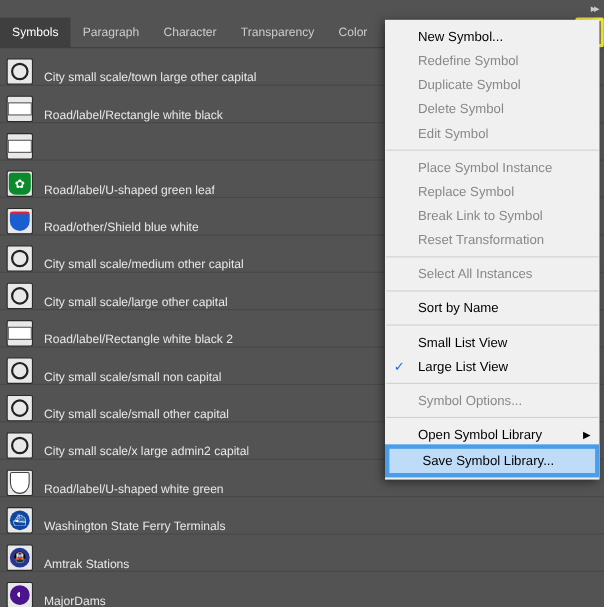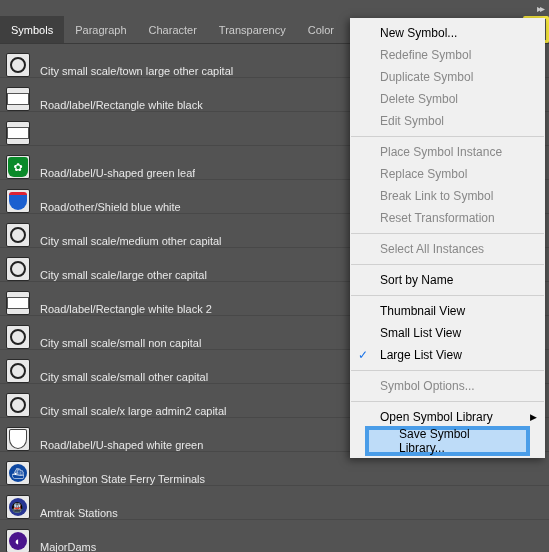--- a/index.html
+++ b/index.html
@@ -16,21 +16,21 @@
 .panel-body { background: #535353; height: 508px; overflow: hidden; }
 .symbol-row { display: flex; align-items: flex-end; height: 34px; border-bottom: 1px solid #484848; padding: 0 6px; gap: 10px; }
 .thumb { width: 24px; height: 24px; border: 1px solid #2a2a2a; background: #e8e8e8; flex-shrink: 0; display: flex; align-items: center; justify-content: center; border-radius: 2px; overflow: hidden; }
 .label { font-size: 11px; color: #e8e8e8; white-space: nowrap; overflow: hidden; text-overflow: ellipsis; }
 .flyout { position: absolute; top: 18px; right: 4px; width: 195px; background: #f0f0f0; box-shadow: -2px 2px 8px rgba(0,0,0,0.5); z-index: 10; padding: 4px 0; }
 .flyout-item { height: 22px; display: flex; align-items: center; padding: 0 18px 0 30px; font-size: 12px; color: #000; position: relative; cursor: default; }
 .flyout-item.disabled { color: #888; }
 .flyout-sep { height: 1px; background: #d0d0d0; margin: 4px 1px; }
 .flyout-check { position: absolute; left: 8px; color: #1a73e8; font-size: 12px; }
 .flyout-arrow { position: absolute; right: 8px; font-size: 9px; }
-.flyout-highlight { border: 4px solid #4a9de8; background: #bedcf8; margin: -2px 15px; height: 30px; }
+.flyout-highlight { border: 4px solid #4a9de8; background: #bedcf8; margin: -2px 0; height: 30px; }
 
 .circle-open { width: 16px; height: 16px; border: 2px solid #222; border-radius: 50%; }
 .rect-white { width: 22px; height: 12px; background: #fff; border: 1px solid #555; }
 .shield-green { width: 20px; height: 20px; background: #0a8a2a; border-radius: 3px 3px 6px 6px; display:flex; align-items:center; justify-content:center; }
 .shield-green::after { content:'✿'; color:#fff; font-size:11px; }
 .shield-blue { width: 18px; height: 18px; background: #1a5fd0; border-radius: 3px 3px 50% 50%; border-top: 3px solid #d23; }
 .shield-white { width: 18px; height: 20px; background: #fff; border: 1px solid #444; border-radius: 2px 2px 50% 50%; }
 .ferry { width:18px; height:18px; background:#0d47a1; border-radius:50%; display:flex; align-items:center; justify-content:center; color:#fff; font-size:10px; }
 .amtrak { width:18px; height:18px; background:#283593; border-radius:50%; display:flex; align-items:center; justify-content:center; color:#fff; font-size:10px; }
 .dam { width:18px; height:18px; background:#4a148c; border-radius:50%; display:flex; align-items:center; justify-content:center; color:#fff; font-size:11px; }
@@ -182,23 +182,20 @@
     <div class="flyout-sep"></div>
     <div class="flyout-item disabled">
       <span>Select All Instances</span>
     </div>
     <div class="flyout-sep"></div>
     <div class="flyout-item">
       <span>Sort by Name</span>
     </div>
     <div class="flyout-sep"></div>
     <div class="flyout-item">
-      <span>Thumbnail View</span>
-    </div>
-    <div class="flyout-item">
       <span>Small List View</span>
     </div>
     <div class="flyout-item">
       <span class="flyout-check">✓</span>
       <span>Large List View</span>
     </div>
     <div class="flyout-sep"></div>
     <div class="flyout-item disabled">
       <span>Symbol Options...</span>
     </div>

